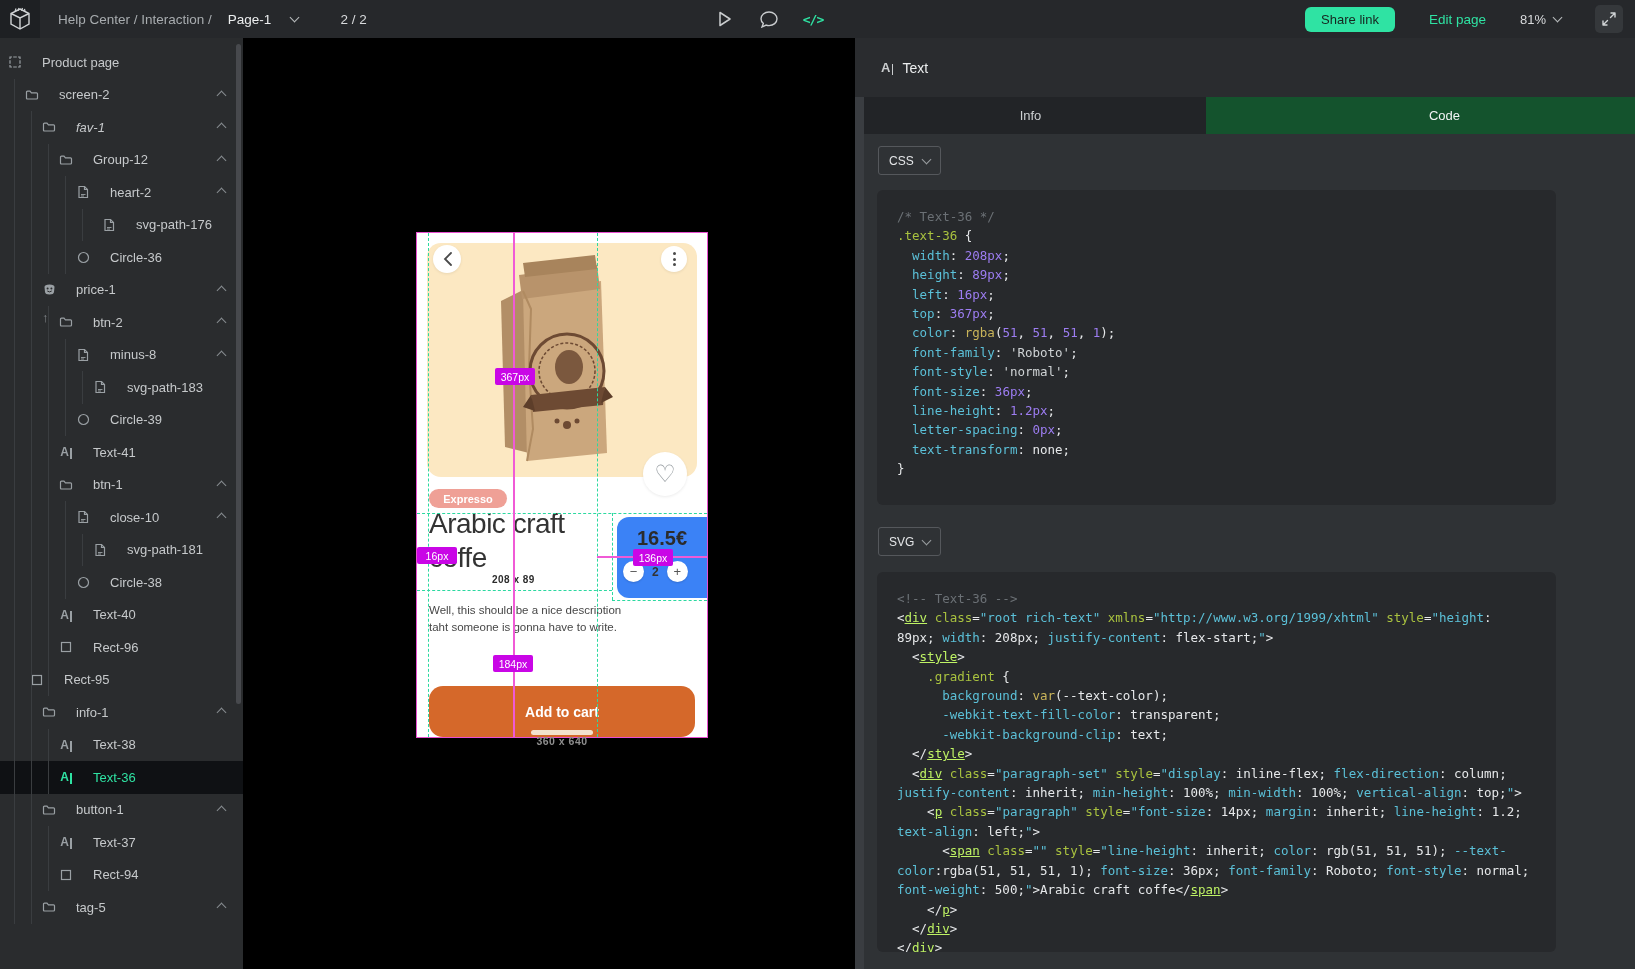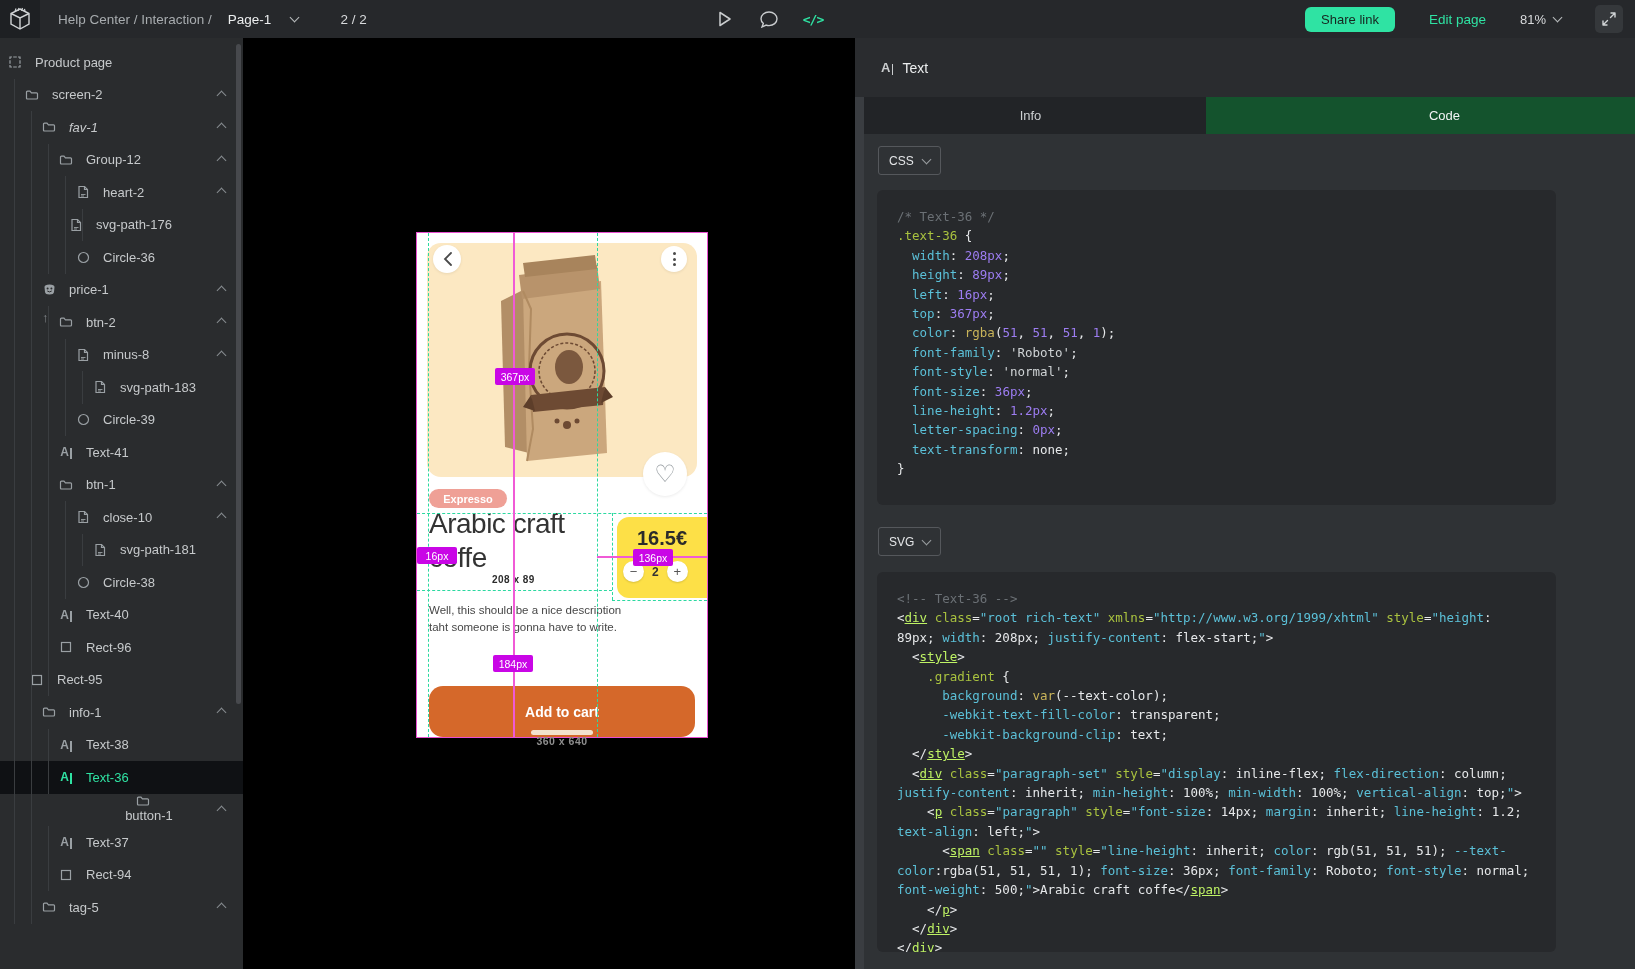--- a/index.html
+++ b/index.html
@@ -19,21 +19,21 @@
   #topbar-right { position:absolute; right:12px; top:0; height:38px; display:flex; align-items:center; gap:34px; }
   #share-btn { background:#2fe3a3; color:#16251f; border:none; border-radius:6px; height:25px; padding:0 16px; font-size:13px; font-family:inherit; cursor:pointer; }
   #edit-page { color:#2fe3a3; font-size:13.5px; cursor:pointer; }
   #zoom-ctl { color:#d8dadc; font-size:13px; display:flex; align-items:center; gap:4px; cursor:pointer; }
   #fullscreen-btn { width:28px; height:28px; background:#35383b; border-radius:5px; display:flex; align-items:center; justify-content:center; cursor:pointer; }
 
   
   #sidebar { position:absolute; left:0; top:38px; width:243px; height:931px; background:#2a2c2e; overflow:hidden; z-index:20; }
   #tree { position:relative; padding-top:8px; }
   .trow { position:relative; height:32.5px; display:flex; align-items:center; font-size:13px; color:#c6c9cb; cursor:pointer; }
-  .trow .lbl { margin-left:13px; white-space:nowrap; }
+  .trow .lbl { margin-left:20px; white-space:nowrap; }
   .trow.sel { background:#0f1114; color:#2fe3a3; }
   .trow.sel .ticon { color:#2fe3a3; }
   .ticon { color:#9aa0a4; display:flex; align-items:center; justify-content:center; width:14px; height:14px; flex:0 0 14px; }
   .chev-up { position:absolute; right:18px; top:13px; width:7px; height:7px; border-left:1.5px solid #878c90; border-top:1.5px solid #878c90; transform:rotate(45deg); }
   .guide { position:absolute; top:0; width:1px; height:32.5px; background:#3a3d40; }
   .ic-text { font-size:12px; font-weight:bold; display:flex; align-items:flex-end; }
   .ic-text i { display:inline-block; width:1.5px; height:11px; background:currentColor; margin-left:1.5px; }
   #tree-arrow { position:absolute; left:42px; top:272px; color:#85898d; font-size:13px; }
   #sb-scroll { position:absolute; right:2px; top:6px; width:5px; height:660px; background:#47494d; border-radius:3px; }
 
@@ -43,21 +43,21 @@
   #prod-img { position:absolute; left:10px; top:10px; width:270px; height:234px; background:#fce8c2; border-radius:14px; }
   .circ-btn { position:absolute; background:#fff; border-radius:50%; display:flex; align-items:center; justify-content:center; box-shadow:0 1px 3px rgba(0,0,0,.08); }
   #back-btn { left:16px; top:12px; width:28px; height:28px; }
   #more-btn { left:244px; top:13px; width:26px; height:26px; flex-direction:column; gap:2.5px; }
   #more-btn b { width:3px; height:3px; border-radius:50%; background:#4a4a4a; }
   #fav-btn { left:226px; top:219px; width:44px; height:44px; color:#9aa0a4; font-size:24px; }
   #bag { position:absolute; left:62px; top:16px; }
   #tag-pill { position:absolute; left:12px; top:256px; width:78px; height:19px; background:#efa096; color:#fff; font-size:11px; font-weight:bold; border-radius:10px; display:flex; align-items:center; justify-content:center; }
   #prod-title { position:absolute; left:12px; top:274px; width:175px; color:#333; font-size:28px; line-height:34px; font-weight:500; letter-spacing:-.5px; }
   #dims-inner { position:absolute; left:75px; top:341px; font-size:10px; color:#2c2c2c; font-weight:bold; letter-spacing:.5px; }
-  #price-box { position:absolute; left:200px; top:284px; width:92px; height:81px; background:#fde047; border-radius:12px 0 0 12px; }
+  #price-box { position:absolute; left:200px; top:284px; width:92px; height:81px; background:#3b82f6; border-radius:12px 0 0 12px; }
   #price-val { position:absolute; left:0; top:10px; width:90px; text-align:center; font-size:20px; font-weight:bold; color:#2b2b2b; }
   #stepper { position:absolute; left:6px; top:44px; display:flex; align-items:center; gap:8px; }
   .step-btn { width:21px; height:21px; border-radius:50%; background:#fff; box-shadow:0 1px 2px rgba(0,0,0,.15); color:#555; font-size:13px; display:flex; align-items:center; justify-content:center; }
   #qty { font-size:12px; font-weight:bold; color:#333; }
   #prod-desc { position:absolute; left:12px; top:369px; font-size:11.5px; line-height:16.5px; color:#474747; }
   #cart-btn { position:absolute; left:12px; top:453px; width:266px; height:51px; background:#d5682a; border:none; border-radius:14px; color:#fff; font-size:14px; font-weight:bold; font-family:inherit; cursor:pointer; }
   #home-ind { position:absolute; left:114px; top:497px; width:62px; height:5px; border-radius:3px; background:#f2e2cd; }
   #screen-dims { position:absolute; left:244px; top:697px; width:150px; text-align:center; font-size:10.5px; color:#8e8e8e; font-weight:bold; letter-spacing:.5px; }
 
   .dash-v { position:absolute; width:0; border-left:1.5px dashed #2bd9a0; }
@@ -193,21 +193,21 @@
           <span class="ticon">
             <svg width="12" height="14" viewBox="0 0 12 14">
               <path d="M2 1.5 H7.5 L10.5 4.5 V12.5 H2 Z" fill="none" stroke="currentColor" stroke-width="1.2"></path>
               <path d="M7.5 1.5 V4.5 H10.5" fill="none" stroke="currentColor" stroke-width="1.2"></path>
               <path d="M4 9.5 H8.5 M4 11 H7" stroke="currentColor" stroke-width="0.9"></path>
             </svg>
           </span>
           <span class="lbl">heart-2</span>
           <span class="chev-up"></span>
         </div>
-        <div class="trow" style="padding-left: 69px;">
+        <div class="trow" style="padding-left: 102px;">
           <span class="guide" style="left: 14px;"></span>
           <span class="guide" style="left: 31px;"></span>
           <span class="guide" style="left: 48px;"></span>
           <span class="guide" style="left: 65px;"></span>
           <span class="guide" style="left: 82px;"></span>
           <span class="ticon">
             <svg width="12" height="14" viewBox="0 0 12 14">
               <path d="M2 1.5 H7.5 L10.5 4.5 V12.5 H2 Z" fill="none" stroke="currentColor" stroke-width="1.2"></path>
               <path d="M7.5 1.5 V4.5 H10.5" fill="none" stroke="currentColor" stroke-width="1.2"></path>
               <path d="M4 9.5 H8.5 M4 11 H7" stroke="currentColor" stroke-width="0.9"></path>
@@ -411,21 +411,21 @@
         </div>
         <div class="trow sel" style="padding-left: 59px;">
           <span class="guide" style="left: 14px;"></span>
           <span class="guide" style="left: 31px;"></span>
           <span class="guide" style="left: 48px;"></span>
           <span class="ticon">
             <span class="ic-text">A<i></i></span>
           </span>
           <span class="lbl">Text-36</span>
         </div>
-        <div class="trow" style="padding-left: 42px; flex-direction: column;">
+        <div class="trow" style="padding-left: 42px;">
           <span class="guide" style="left: 14px;"></span>
           <span class="guide" style="left: 31px;"></span>
           <span class="ticon">
             <svg width="14" height="12" viewBox="0 0 14 12">
               <path d="M1.5 3.2 Q1.5 2.2 2.5 2.2 H5 L6.4 3.8 H11.5 Q12.5 3.8 12.5 4.8 V9 Q12.5 10 11.5 10 H2.5 Q1.5 10 1.5 9 Z" fill="none" stroke="currentColor" stroke-width="1.2"></path>
             </svg>
           </span>
           <span class="lbl">button-1</span>
           <span class="chev-up"></span>
         </div>

